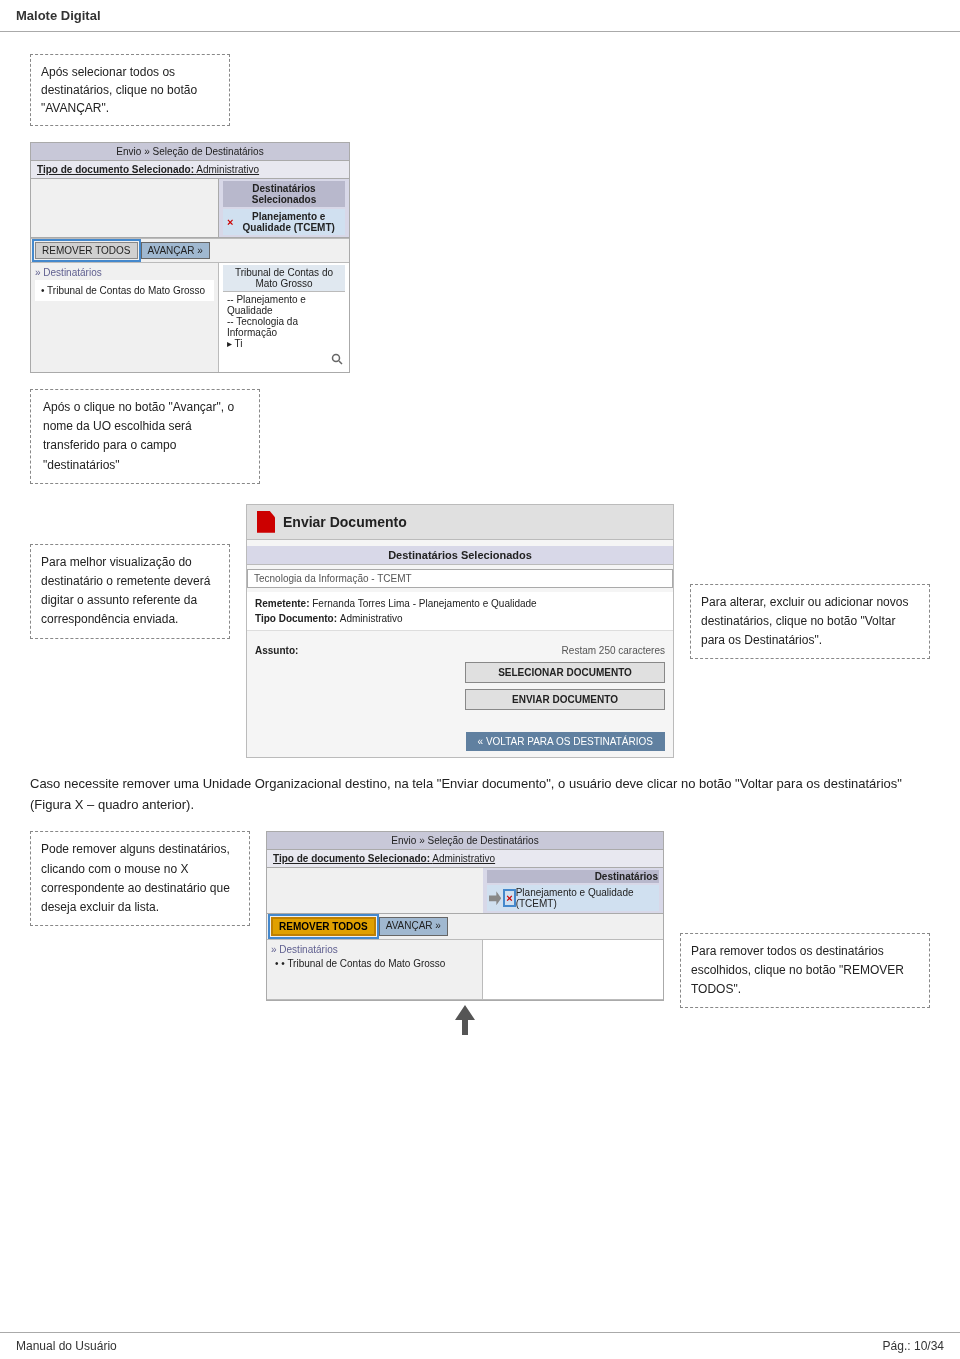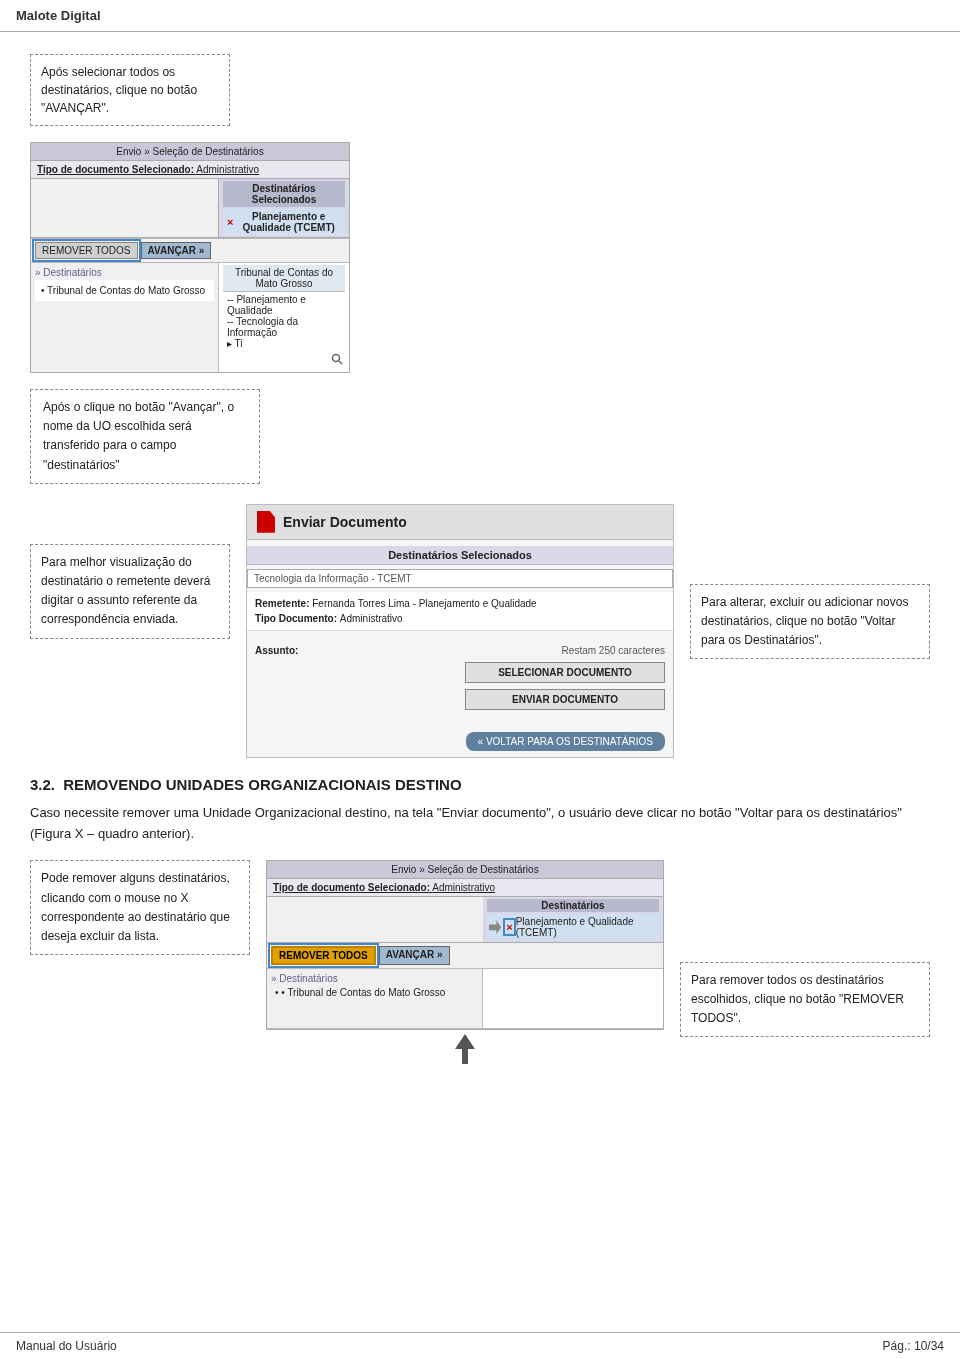--- a/index.html
+++ b/index.html
@@ -78,21 +78,20 @@
       display: inline-block;
     }
 
     .ui-btn-blue {
       background: #a0b8d0;
       border: 1px solid #666;
       padding: 2px 6px;
       font-size: 10px;
       cursor: default;
       display: inline-block;
-      font-weight: bold;
     }
 
     .x-mark {
       color: #c00;
       font-weight: bold;
       font-size: 11px;
     }
 
     
     .section-heading {
@@ -214,21 +213,20 @@
 
     .voltar-btn {
       background: #6080a0;
       color: #fff;
       padding: 4px 12px;
       font-size: 10px;
       text-align: center;
       cursor: default;
       align-self: flex-end;
       margin-top: 10px;
-      border-radius: 8px;
     }
 
     
     .callout-right {
       width: 240px;
       border: 1px dashed #888;
       padding: 8px 10px;
       font-size: 12px;
       line-height: 1.6;
     }
@@ -506,24 +504,20 @@
       <div style="display:flex; justify-content:flex-end; padding:6px 8px;">
         <div class="voltar-btn">« VOLTAR PARA OS DESTINATÁRIOS</div>
       </div>
     </div>
 
     <div class="callout-right" style="margin-top:80px;">
       <span>Para alterar, excluir ou adicionar novos destinatários, clique no botão "Voltar para os Destinatários".</span>
     </div>
   </div>
 
-  <div class="section-heading">
-    <span class="section-number">3.2.</span>
-    <span style="margin-left:4px;">REMOVENDO UNIDADES ORGANIZACIONAIS DESTINO</span>
-  </div>
 
   <div class="section-intro">
     <span>Caso necessite remover uma Unidade Organizacional destino, na tela "Enviar documento", o usuário deve clicar no botão "Voltar para os destinatários" (Figura X – quadro anterior).</span>
   </div>
 
   <div class="bottom-section">
 
     <div class="bottom-left-callout">
       <span>Pode remover alguns destinatários, clicando com o mouse no X correspondente ao destinatário que deseja excluir da lista.</span>
     </div>
@@ -533,21 +527,21 @@
         <div class="top-ui-title">
           <span>Envio » Seleção de Destinatários</span>
         </div>
         <div class="top-ui-type-row">
           <span style="font-weight:bold;">Tipo de documento Selecionado:</span>
           <span>Administrativo</span>
         </div>
         <div style="display:flex; border-bottom:1px solid #aaa;">
           <div style="flex:1; padding:2px 4px;"></div>
           <div style="width:180px; padding:2px 4px; background:#d8d8e8;">
-            <div style="text-align:center; font-size:10px; font-weight:bold; background:#b8b8cc; padding:1px;">
+            <div style="text-align:right; font-size:10px; font-weight:bold; background:#b8b8cc; padding:1px;">
               <span>Destinatários</span>
             </div>
 
             <div style="display:flex; align-items:center; gap:3px; padding:2px; background:#d0e0f0; margin-top:2px;">
 
               <div style="width:14px; height:14px; background:#888; clip-path:polygon(0 30%, 60% 30%, 60% 0, 100% 50%, 60% 100%, 60% 70%, 0 70%); margin-right:2px;"></div>
               <span class="x-mark highlighted-btn">×</span>
               <span style="font-size:10px;">Planejamento e Qualidade (TCEMT)</span>
             </div>
           </div>

